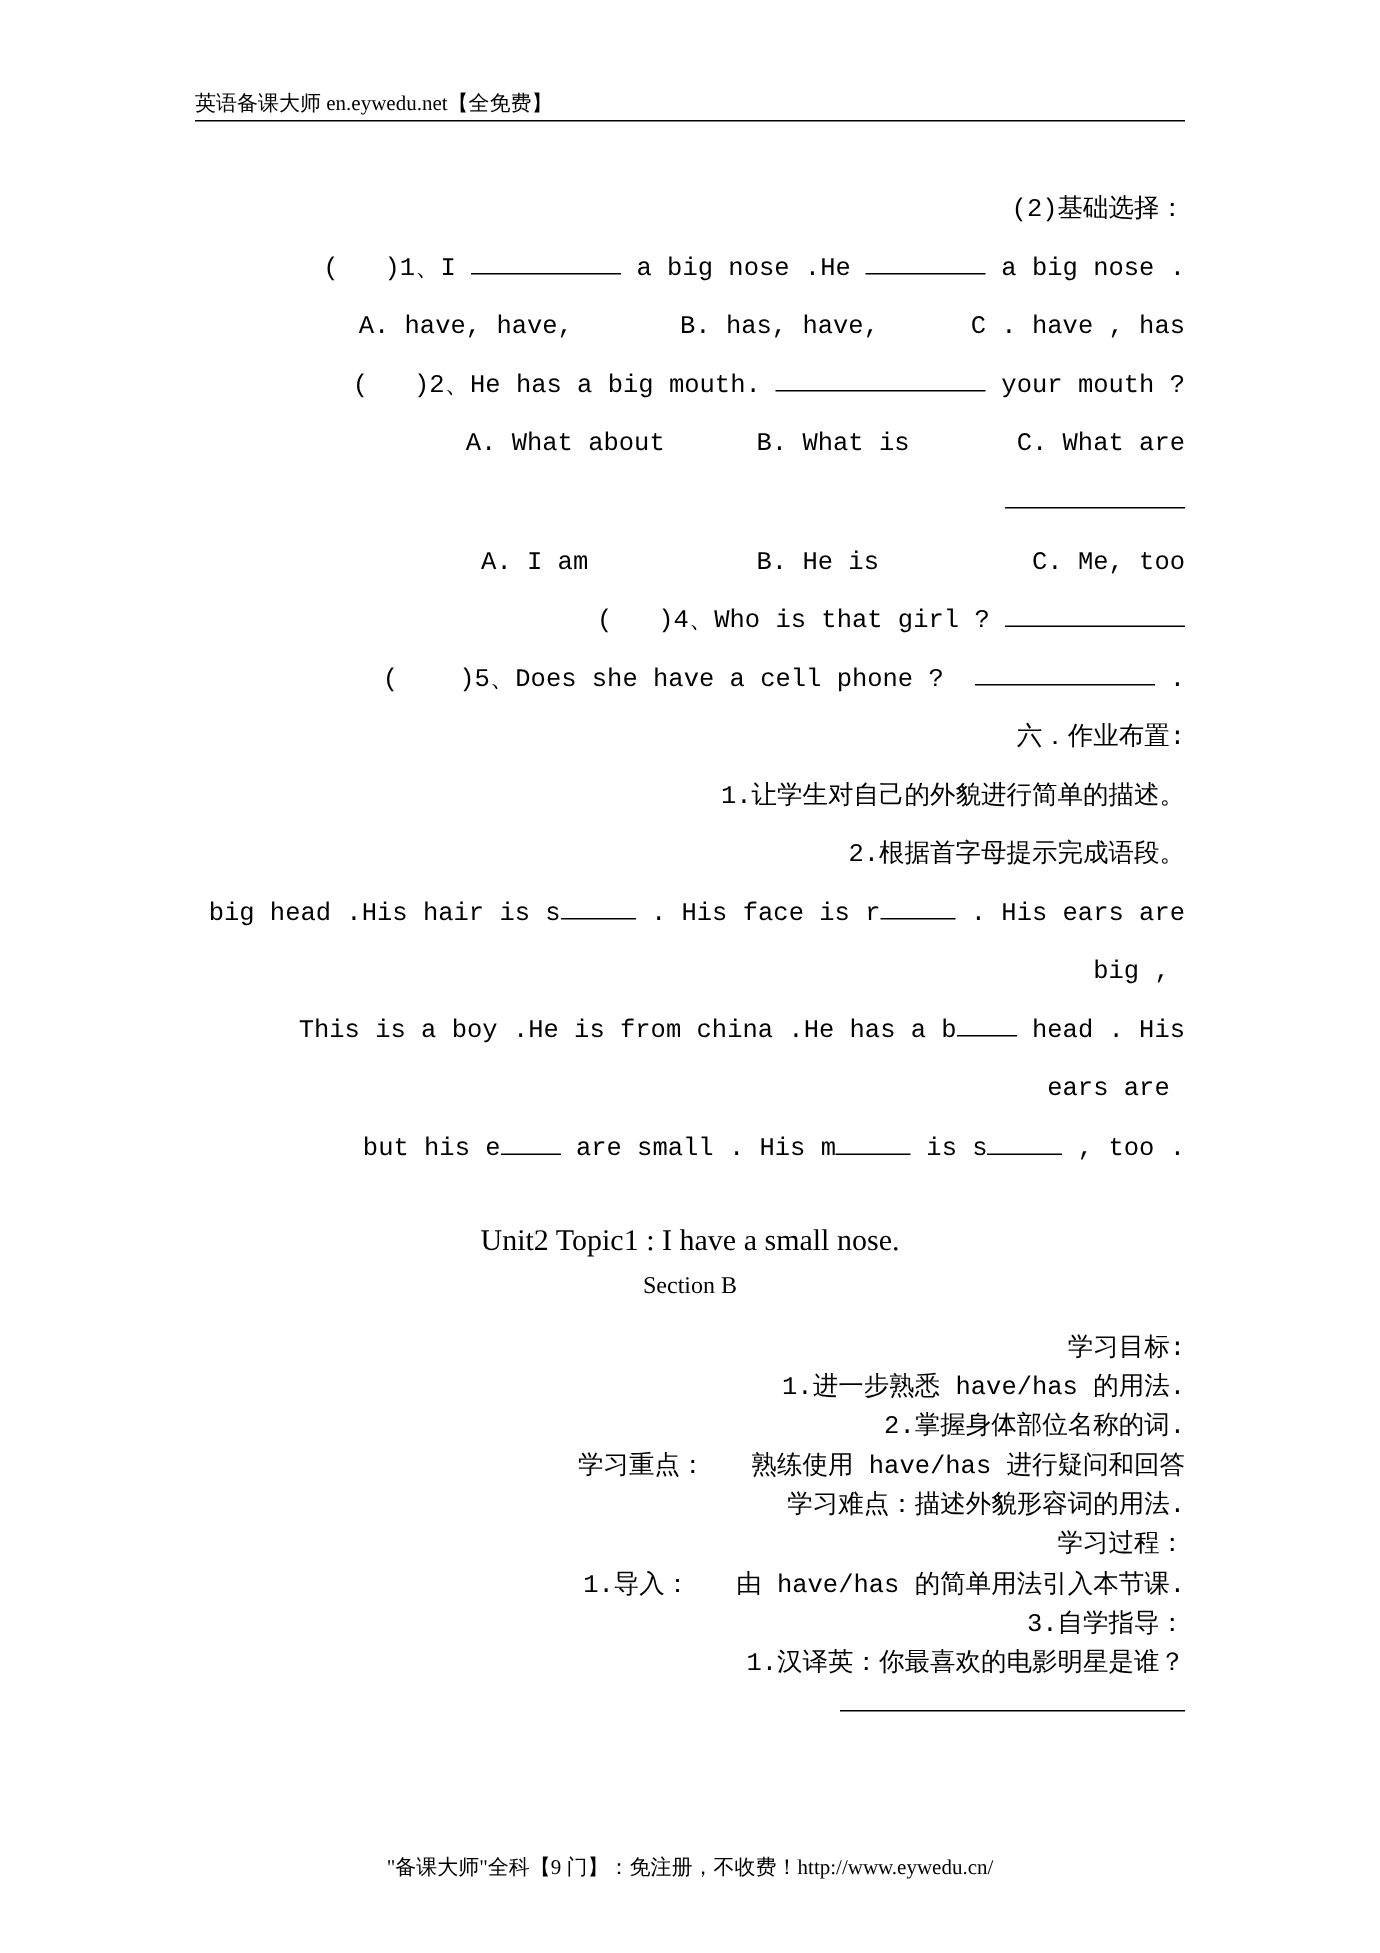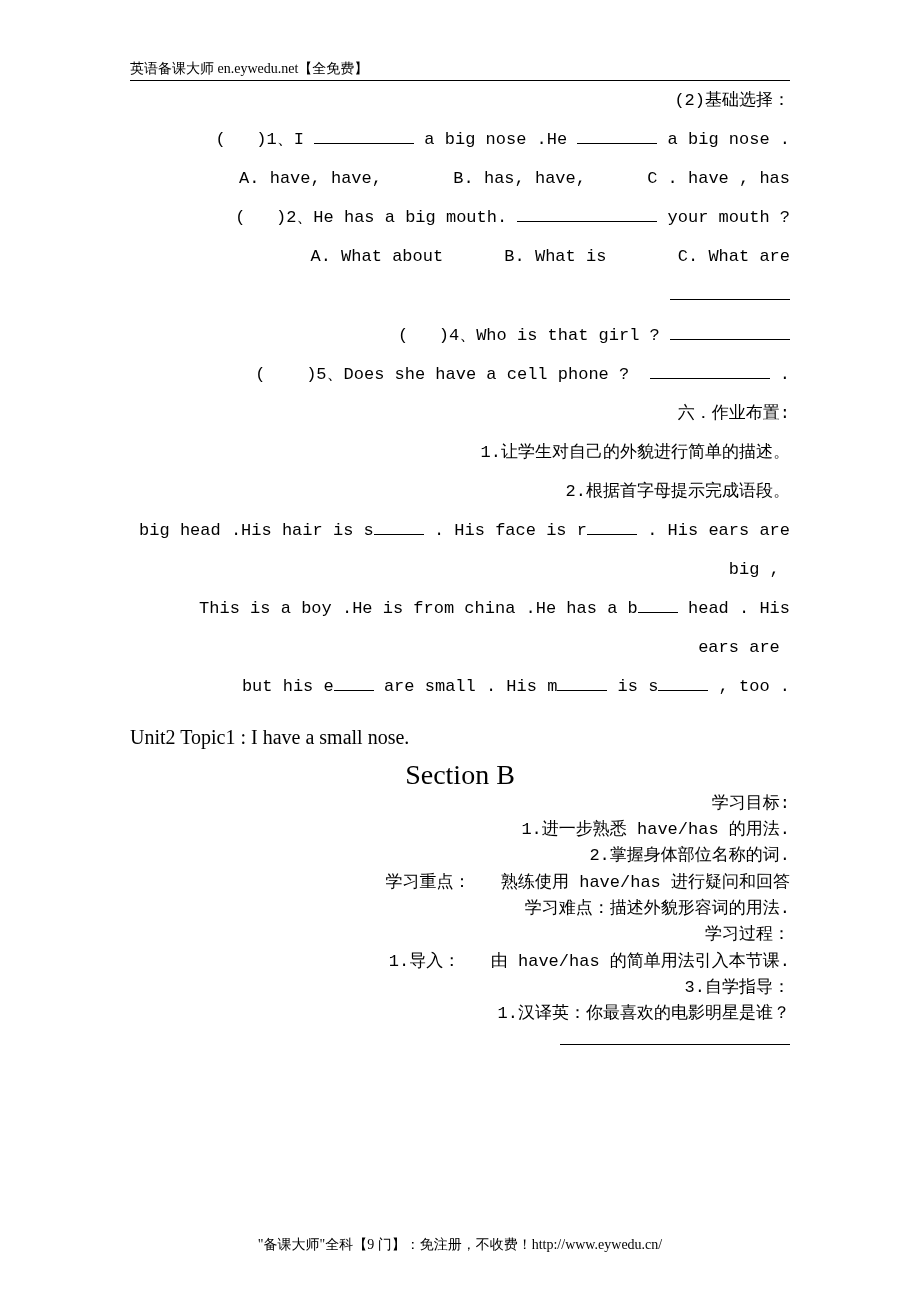--- a/index.html
+++ b/index.html
@@ -12,44 +12,47 @@
     color: #000;
     font-size: 17px;
   }
   .page {
     padding: 60px 130px 0 130px;
   }
   .header-line {
     font-size: 14px;
     border-bottom: 1px solid #000;
     padding-bottom: 2px;
+    margin-bottom: 40px;
   }
   .content p {
     line-height: 2.3;
     white-space: pre-wrap;
     font-family: "SimSun", "宋体", "Courier New", monospace;
     text-align: right;
   }
   .blank { display: inline-block; border-bottom: 1px solid #000; height: 1em; vertical-align: baseline; }
   .b80 { width: 80px; }
   .b100 { width: 100px; }
   .b120 { width: 120px; }
   .b140 { width: 140px; }
   .b40 { width: 40px; }
   .b50 { width: 50px; }
   .b230 { width: 230px; }
   .section-title {
     font-size: 20px;
     font-family: "SimSun", "宋体", serif;
-    margin-top: 19px;
+    margin-top: 30px;
+    text-align: center;
   }
   .section-sub {
-    font-size: 28px;
+    font-size: 16px;
     text-align: center;
     margin-top: 10px;
+    margin-bottom: 20px;
   }
   .tight p { line-height: 1.55; }
   .footer {
     position: absolute;
     bottom: 48px;
     width: 920px;
     text-align: center;
     font-size: 14px;
   }
 </style>
@@ -65,20 +68,21 @@
   <div class="content">
     <p>(2)基础选择：</p>
 
     <p><span>(   )1、I </span><span class="blank b100"></span><span> a big nose .He </span><span class="blank b80"></span><span> a big nose .</span></p>
     <p>        A. have, have,       B. has, have,      C . have , has</p>
 
     <p><span>(   )2、He has a big mouth. </span><span class="blank b140"></span><span> your mouth ?</span></p>
     <p>        A. What about      B. What is       C. What are</p>
 
     <p><span class="blank b120"></span></p>
+    <p>      A. I am           B. He is          C. Me, too</p>
 
     <p><span>(   )4、Who is that girl ? </span><span class="blank b120"></span></p>
 
     <p><span>(    )5、Does she have a cell phone ?  </span><span class="blank b120"></span><span> .</span></p>
 
     <p>六．作业布置:</p>
     <p>  1.让学生对自己的外貌进行简单的描述。</p>
     <p>   2.根据首字母提示完成语段。</p>
 
     <p><span>big head .His hair is s</span><span class="blank b50"></span><span> . His face is r</span><span class="blank b50"></span><span> . His ears are big , </span></p>

